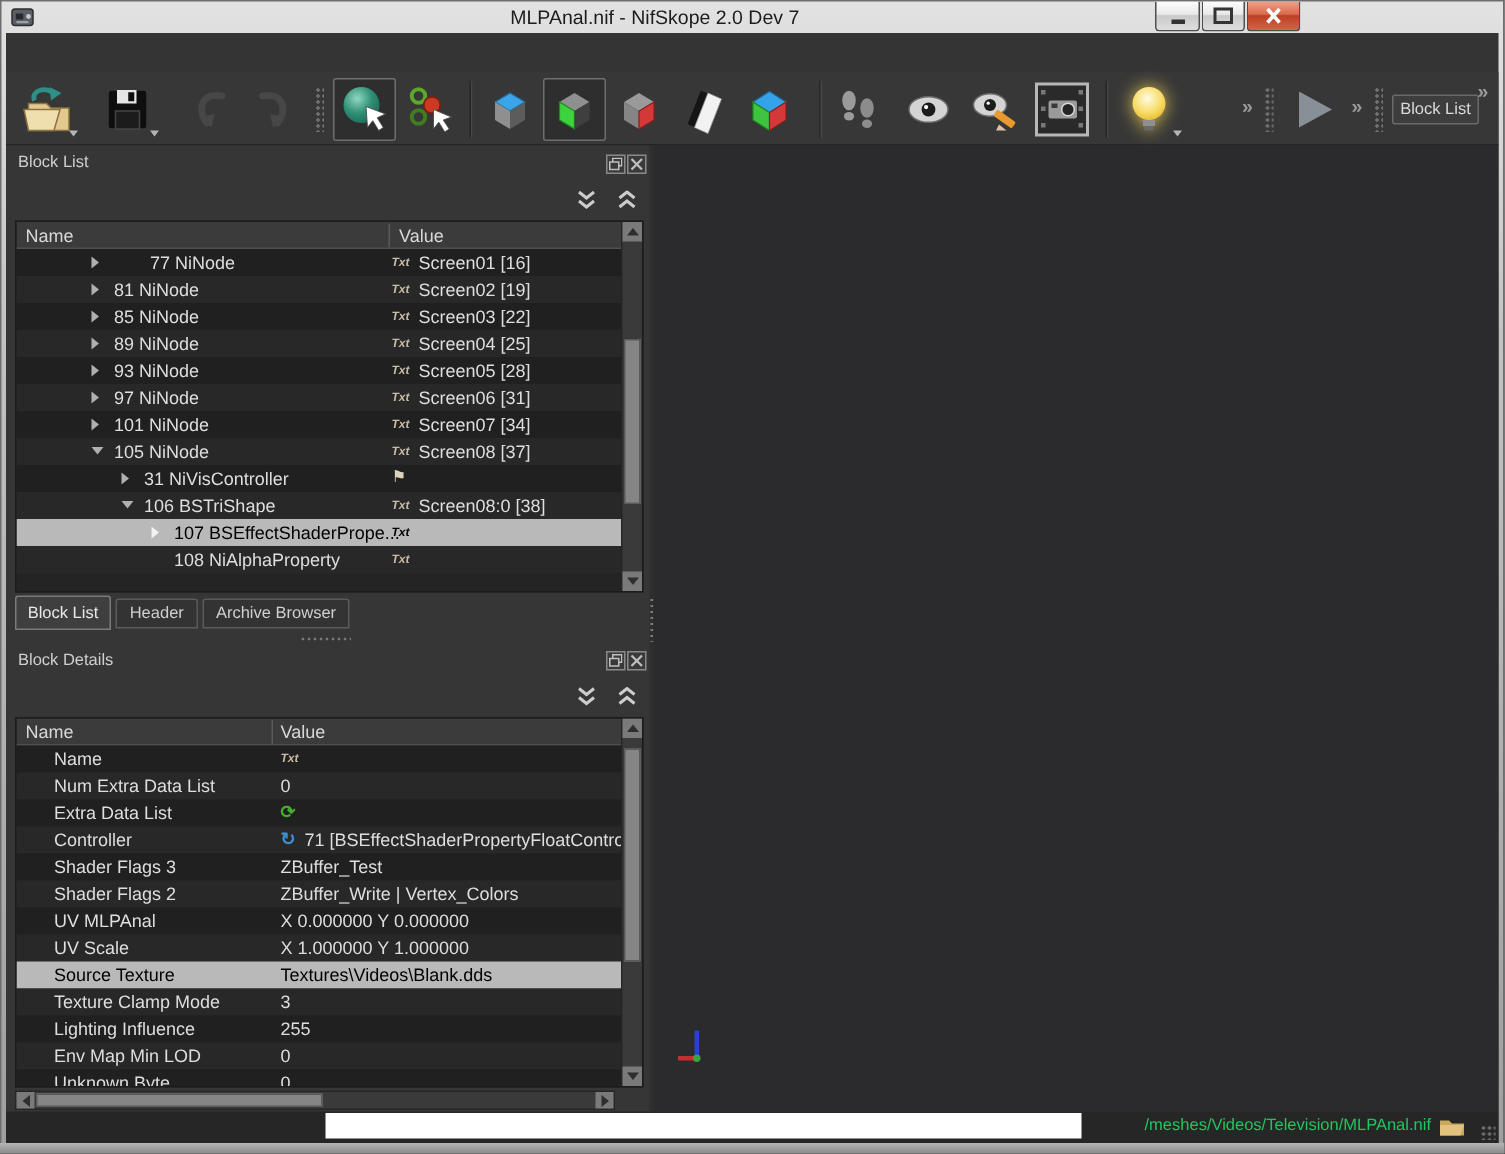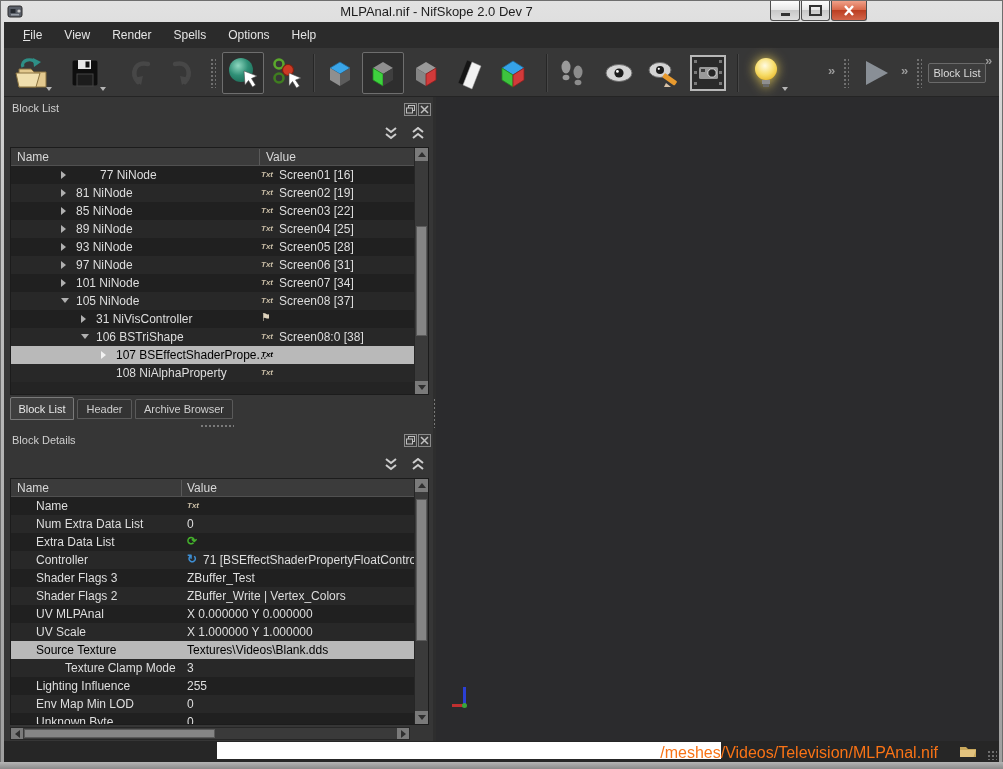--- a/index.html
+++ b/index.html
@@ -75,21 +75,21 @@
   .hthumb{position:absolute;top:1px;height:9px;background:#858585;border:1px solid #5a5a5a;box-sizing:border-box;}
   
   .tab{position:absolute;top:399px;height:20px;background:#333;border:1px solid #5a5a5a;color:#cfcfcf;
        font-size:11px;display:flex;align-items:center;justify-content:center;box-sizing:border-box;border-radius:2px 2px 0 0;}
   .tab.active{top:397px;height:23px;background:#3f3f3f;border-color:#7a7a7a;color:#e8e8e8;}
   .hgrip{position:absolute;left:200px;top:424px;width:34px;height:4px;
        background-image:radial-gradient(circle,#7a7a7a 0.9px,transparent 1.1px);background-size:4px 4px;}
   
   .statusbar{position:absolute;left:4px;top:741px;width:995px;height:21px;background:#262626;}
   .statusinput{position:absolute;left:213px;top:1px;width:498px;height:17px;background:#fff;border:none;outline:none;font-size:12px;font-family:"Liberation Sans",sans-serif;padding:0 3px;}
-  .pathtext{position:absolute;right:61px;top:3px;font-size:16px;color:#f97316;white-space:nowrap;}
+  .pathtext{position:absolute;right:45px;top:3px;font-size:11px;color:#22c55e;white-space:nowrap;}
   .rgrip{position:absolute;right:2px;bottom:2px;width:10px;height:10px;
        background-image:radial-gradient(circle,#6e6e6e 1px,transparent 1.2px);background-size:4px 4px;}
   
   .ax-red{position:absolute;left:452px;top:704px;width:14px;height:3px;background:#c03030;}
   .ax-blue{position:absolute;left:463px;top:687px;width:3px;height:19px;background:#2b3fd4;}
   .ax-green{position:absolute;left:462px;top:703px;width:5px;height:5px;border-radius:50%;background:#3aa63a;}
 </style>
 </head>
 <body>
 
@@ -116,28 +116,20 @@
         <svg width="12" height="11">
             <path d="M2 1 L10 10 M10 1 L2 10" stroke="#fff" stroke-width="2.4"></path>
           </svg>
       </span>
     </span>
   </div>
 
   <div class="appbg"></div>
   <div class="framebottom"></div>
 
-  <div class="menubar" id="menu-items">
-      <span class="menu-item"><u>F</u>ile</span>
-      <span class="menu-item">View</span>
-      <span class="menu-item">Render</span>
-      <span class="menu-item">Spells</span>
-      <span class="menu-item">Options</span>
-      <span class="menu-item">Help</span>
-    </div>
 
   <div class="toolbar"></div>
 
   <span class="tbtn" style="left:6px;width:48px">
     <svg width="40" height="38">
       <path d="M9 15 h12 l3 3 h12 v15 H9 z" fill="#e3c98f" stroke="#8a7340"></path>
       <path d="M6 19 h24 l-4 14 H9 z" fill="#f0dfae" stroke="#8a7340"></path>
       <path d="M13 13 c-3-7 9-10 13-4" fill="none" stroke="#2e8f86" stroke-width="3.2"></path>
       <polygon points="23,4 31,8 24,13" fill="#2e8f86"></polygon>
     </svg>
@@ -483,21 +475,21 @@
         </div>
         <div class="trow odd" style="top: 126px;">
           <span style="left: 25px;">UV Scale</span>
           <span style="left: 176px;">X 1.000000 Y 1.000000</span>
         </div>
         <div class="trow sel" style="top: 144px;">
           <span style="left: 25px;">Source Texture</span>
           <span style="left: 176px;">Textures\Videos\Blank.dds</span>
         </div>
         <div class="trow odd" style="top: 162px;">
-          <span style="left: 25px; margin-left: 29px;">Texture Clamp Mode</span>
+          <span style="left: 25px;">Texture Clamp Mode</span>
           <span style="left: 176px;">3</span>
         </div>
         <div class="trow even" style="top: 180px;">
           <span style="left: 25px;">Lighting Influence</span>
           <span style="left: 176px;">255</span>
         </div>
         <div class="trow odd" style="top: 198px;">
           <span style="left: 25px;">Env Map Min LOD</span>
           <span style="left: 176px;">0</span>
         </div>

